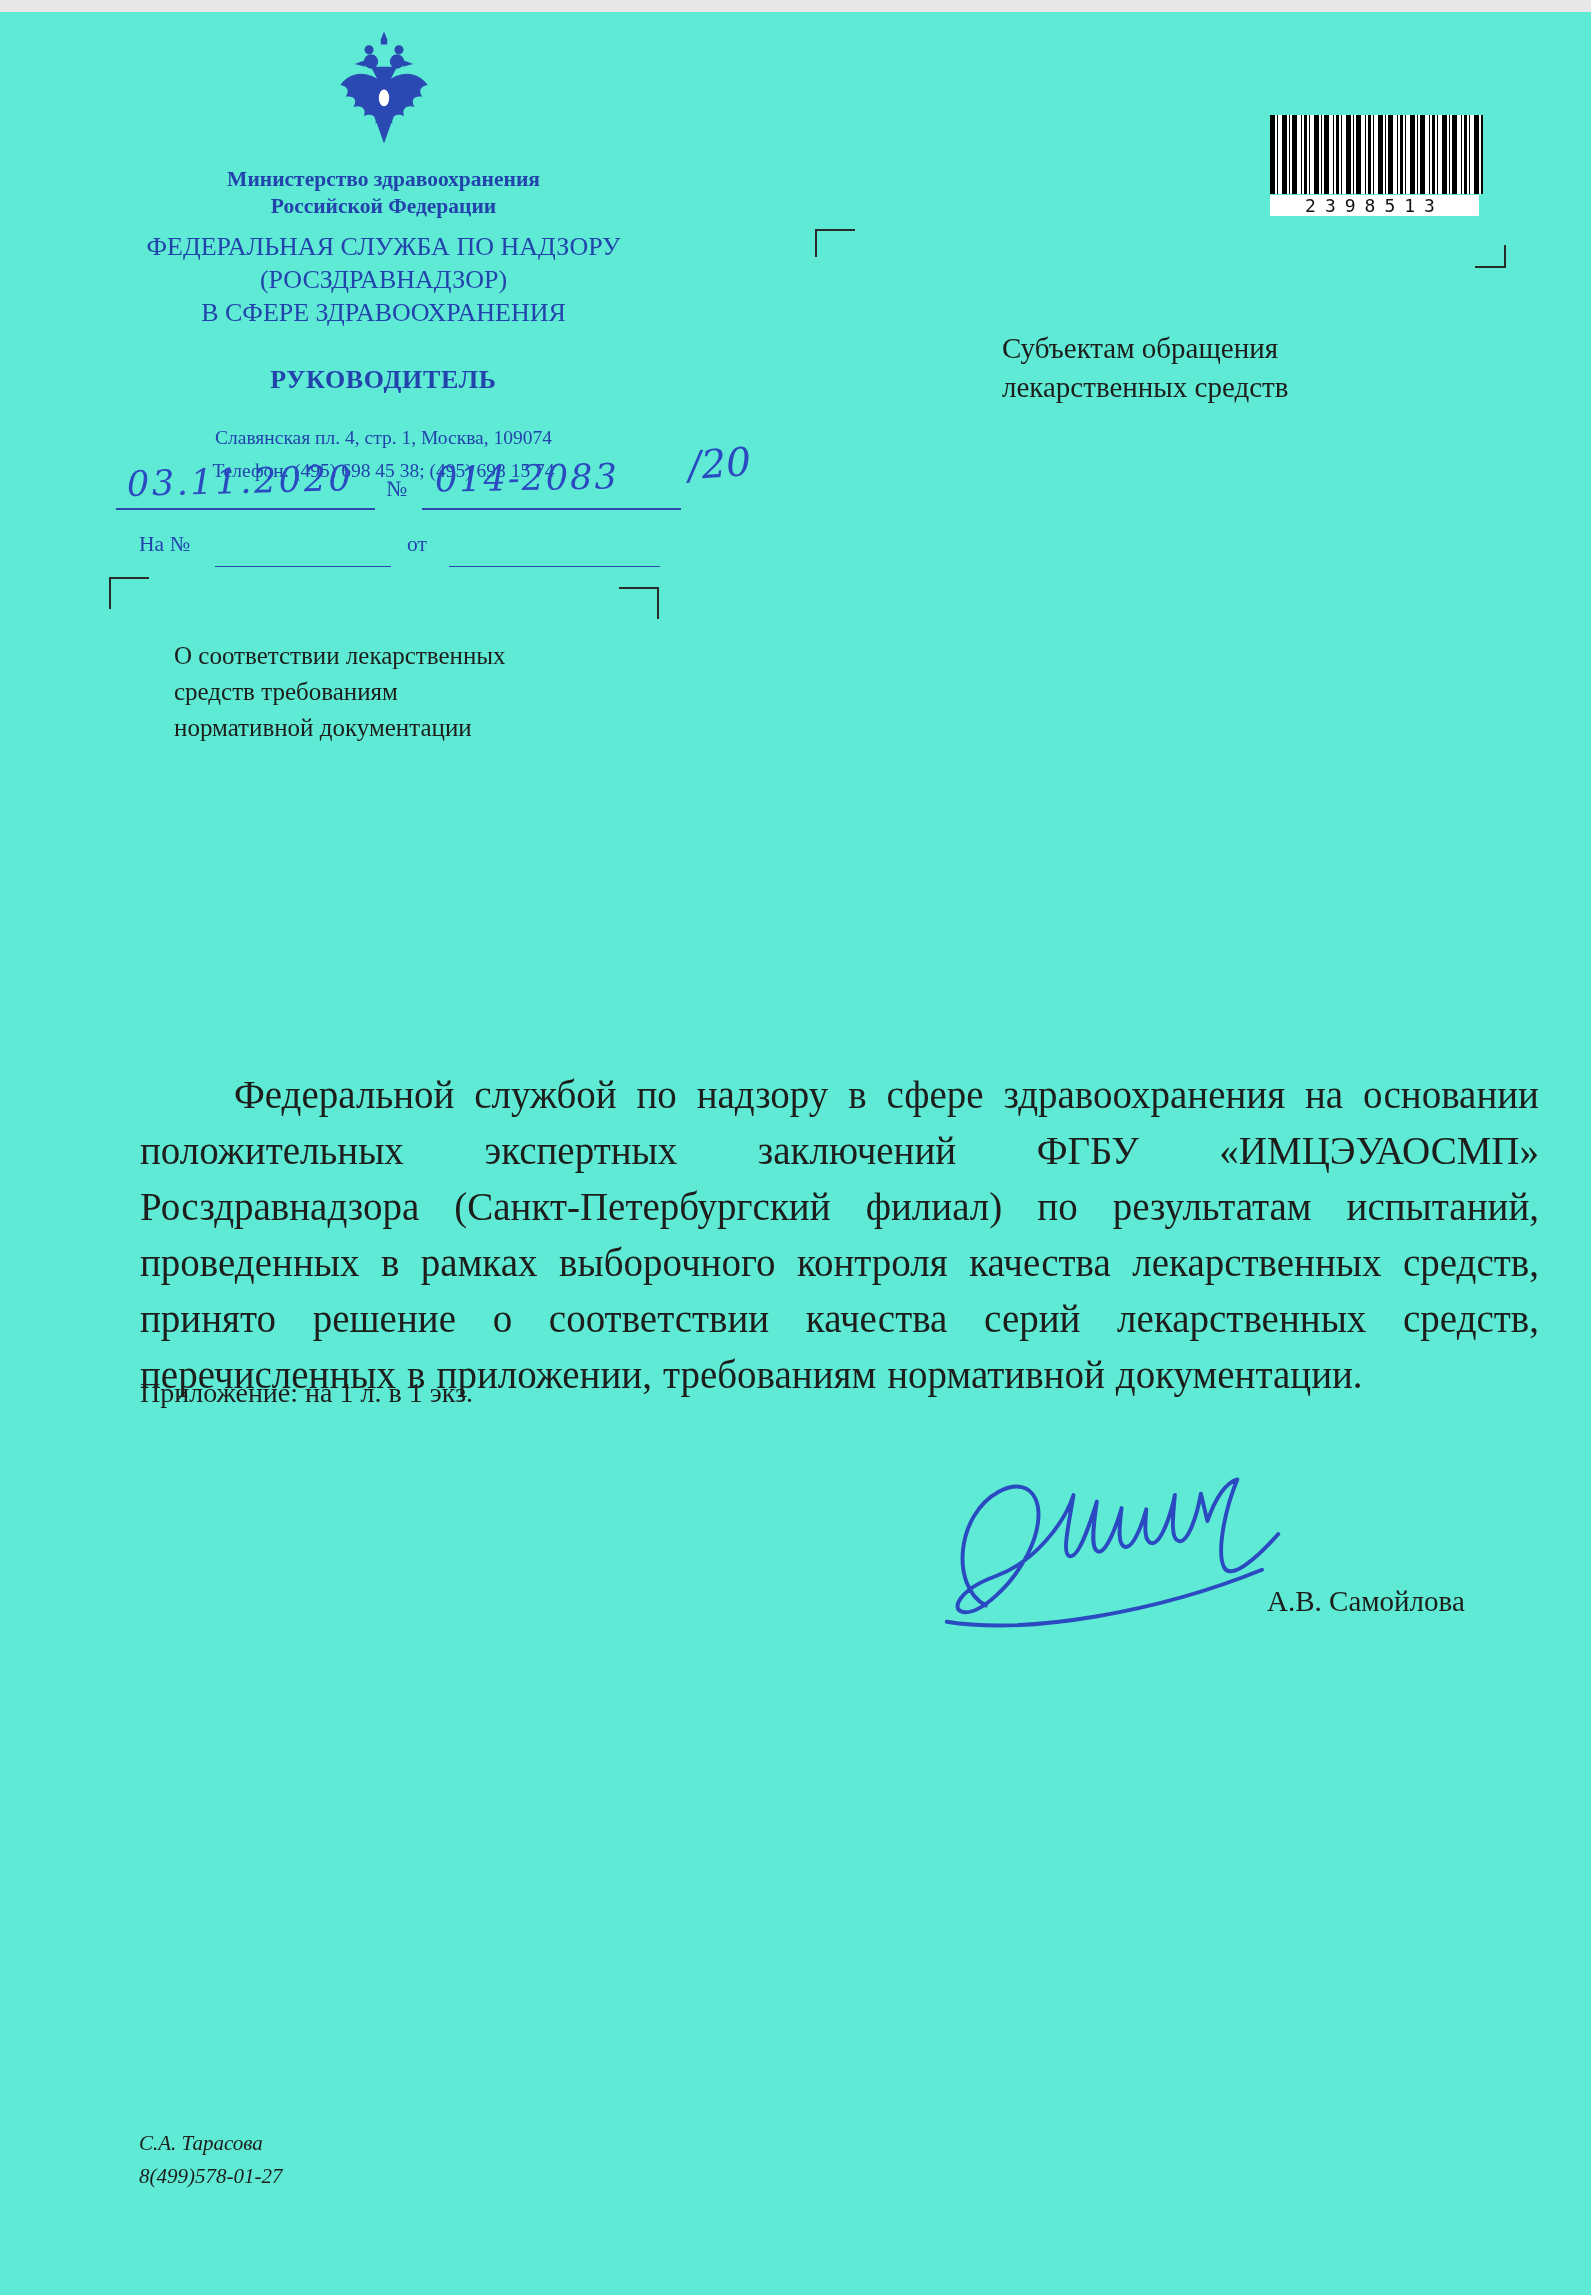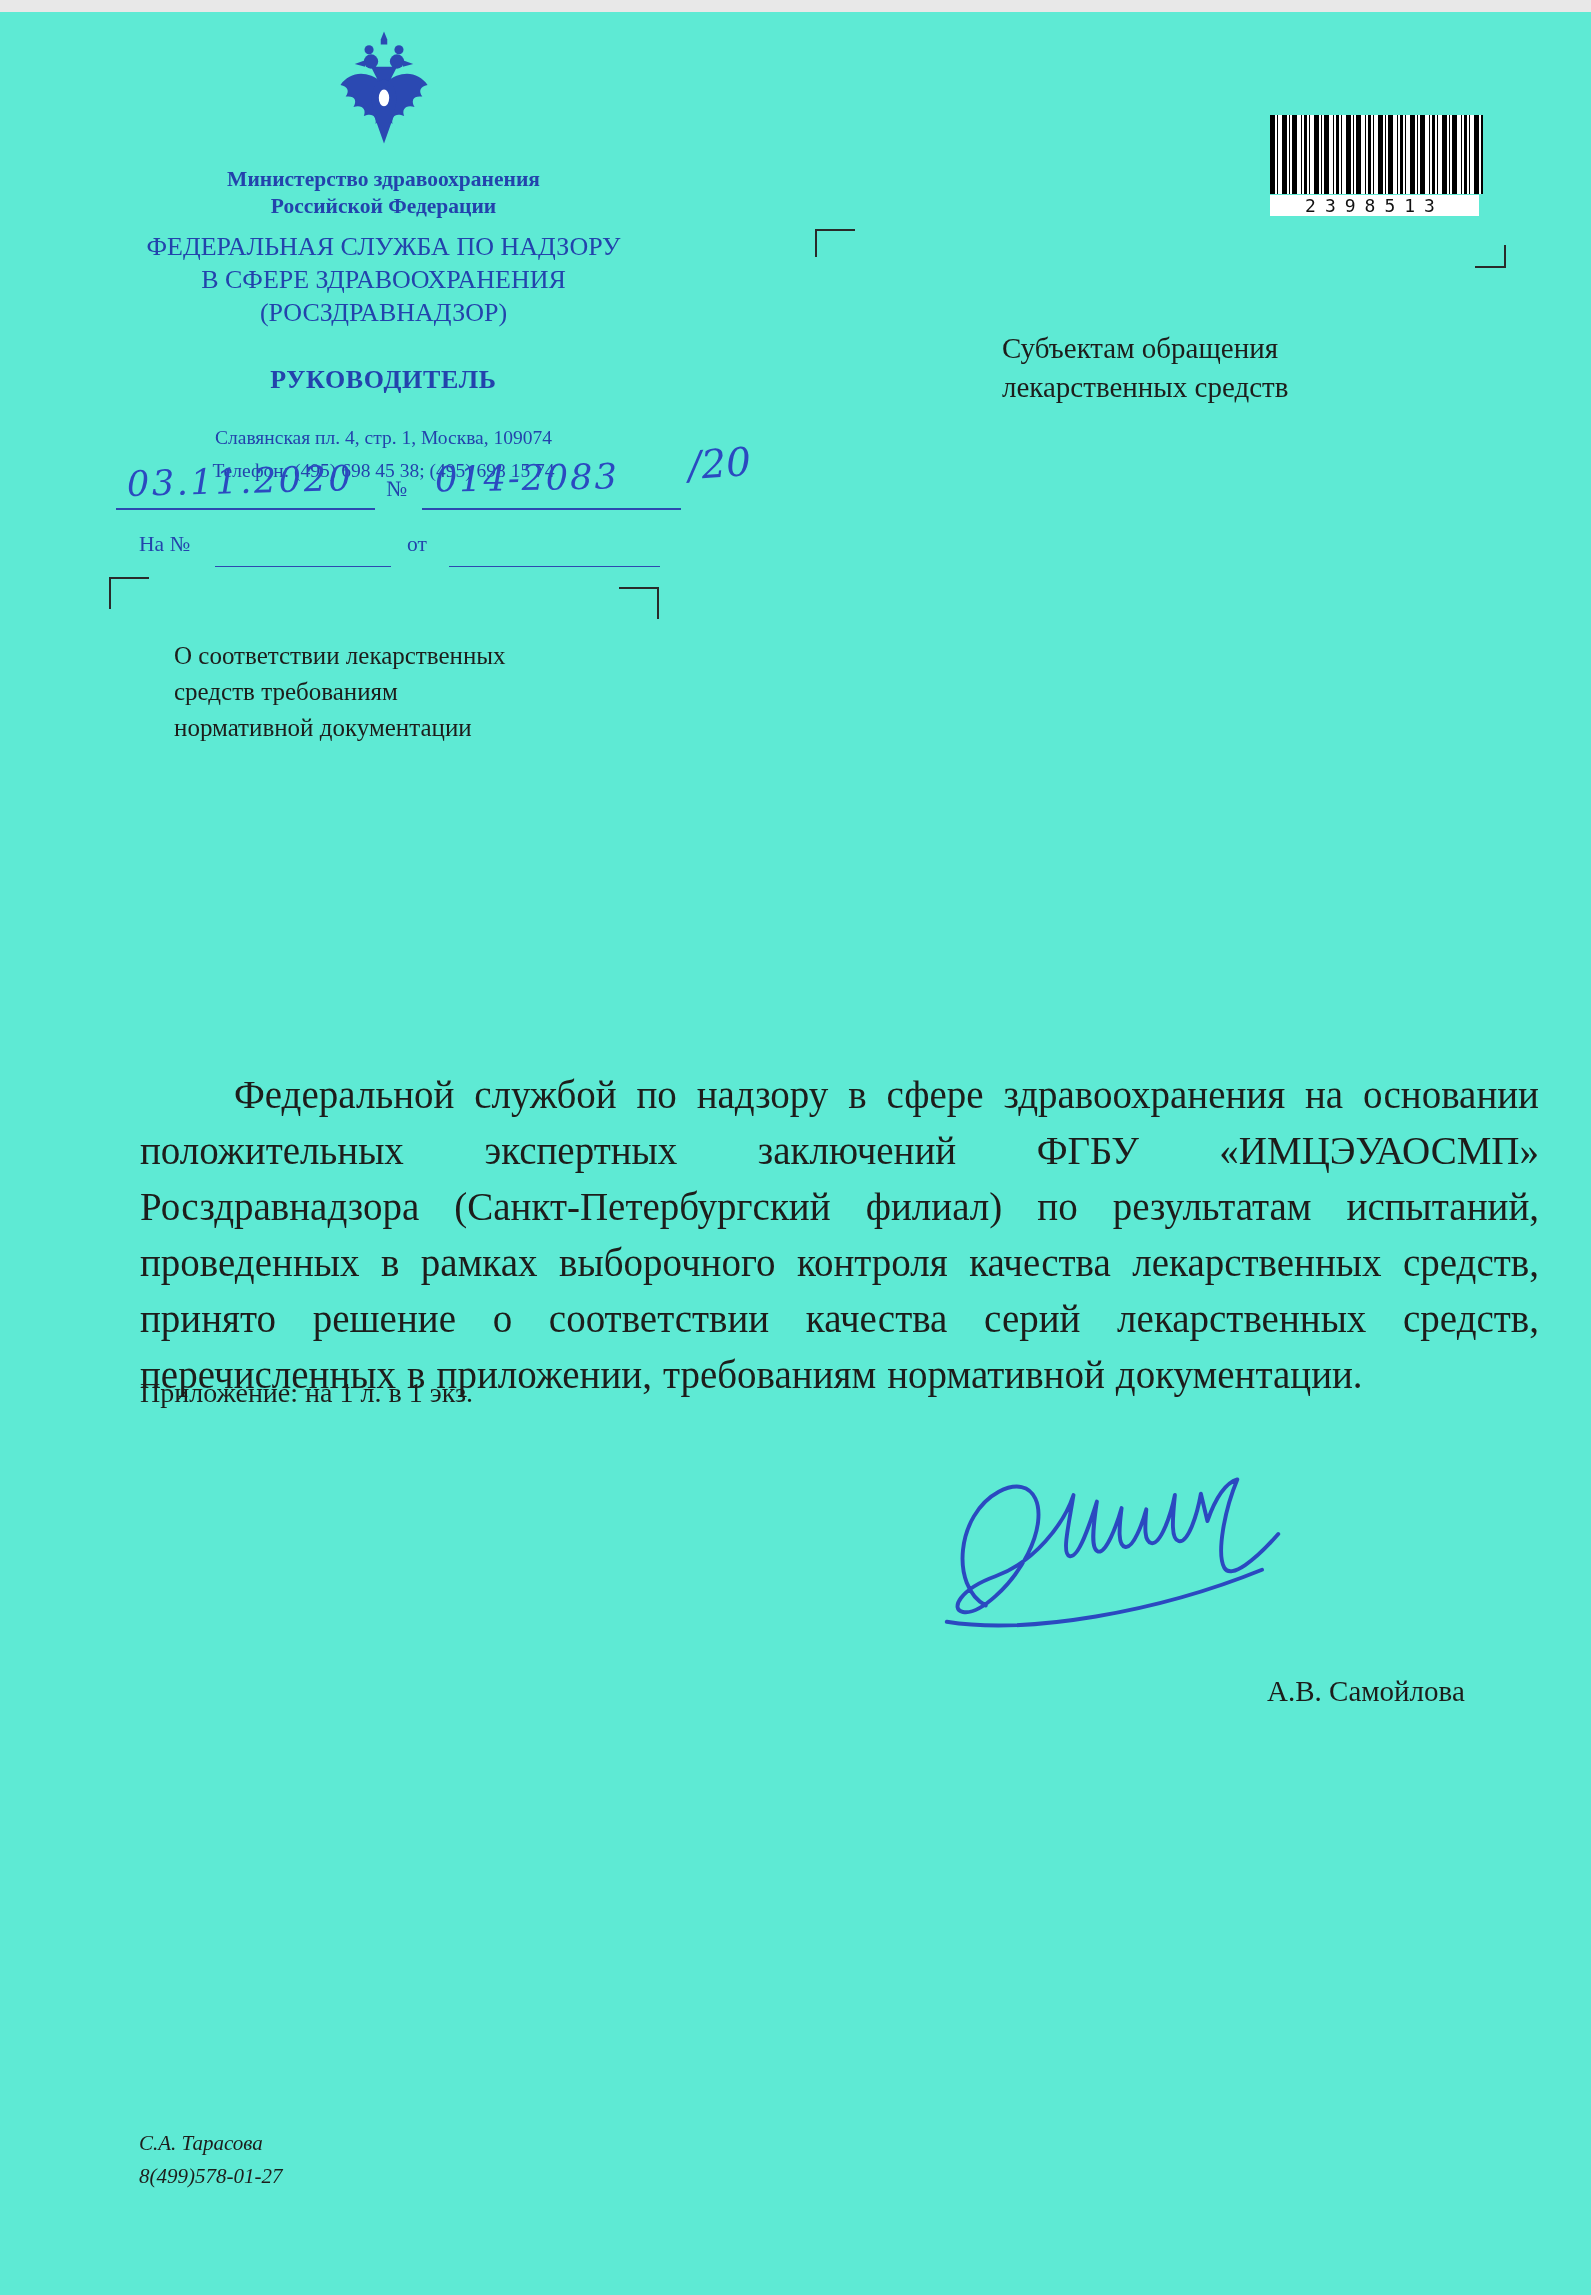--- a/index.html
+++ b/index.html
@@ -107,21 +107,21 @@
     word-spacing:1.3px;
   }
   #attachment {
     position:absolute; left:140px; top:1365px;
     font-size:28px;
   }
 
   
   #signature-autograph { position:absolute; left:924px; top:1444px; }
   #signer-name {
-    position:absolute; left:1267px; top:1663px;
+    position:absolute; left:1267px; top:1573px;
     font-size:29px;
   }
 
   
   #executor {
     position:absolute; left:139px; top:2115px;
     font-size:21px; line-height:33px;font-style:italic;
   }
 </style>
 </head>
@@ -159,22 +159,22 @@
       </svg>
     </div>
 
     <div class="ministry">
       <div>Министерство здравоохранения</div>
       <div>Российской Федерации</div>
     </div>
 
     <div class="service">
       <div>ФЕДЕРАЛЬНАЯ СЛУЖБА ПО НАДЗОРУ</div>
+      <div>(РОСЗДРАВНАДЗОР)</div>
       <div>В СФЕРЕ ЗДРАВООХРАНЕНИЯ</div>
-      <div>(РОСЗДРАВНАДЗОР)</div>
     </div>
 
     <div class="head-pos">РУКОВОДИТЕЛЬ</div>
 
     <div class="addr">
       <div>Славянская пл. 4, стр. 1, Москва, 109074</div>
       <div>Телефон: (495) 698 45 38; (495) 698 15 74</div>
     </div>
   </div>
 

